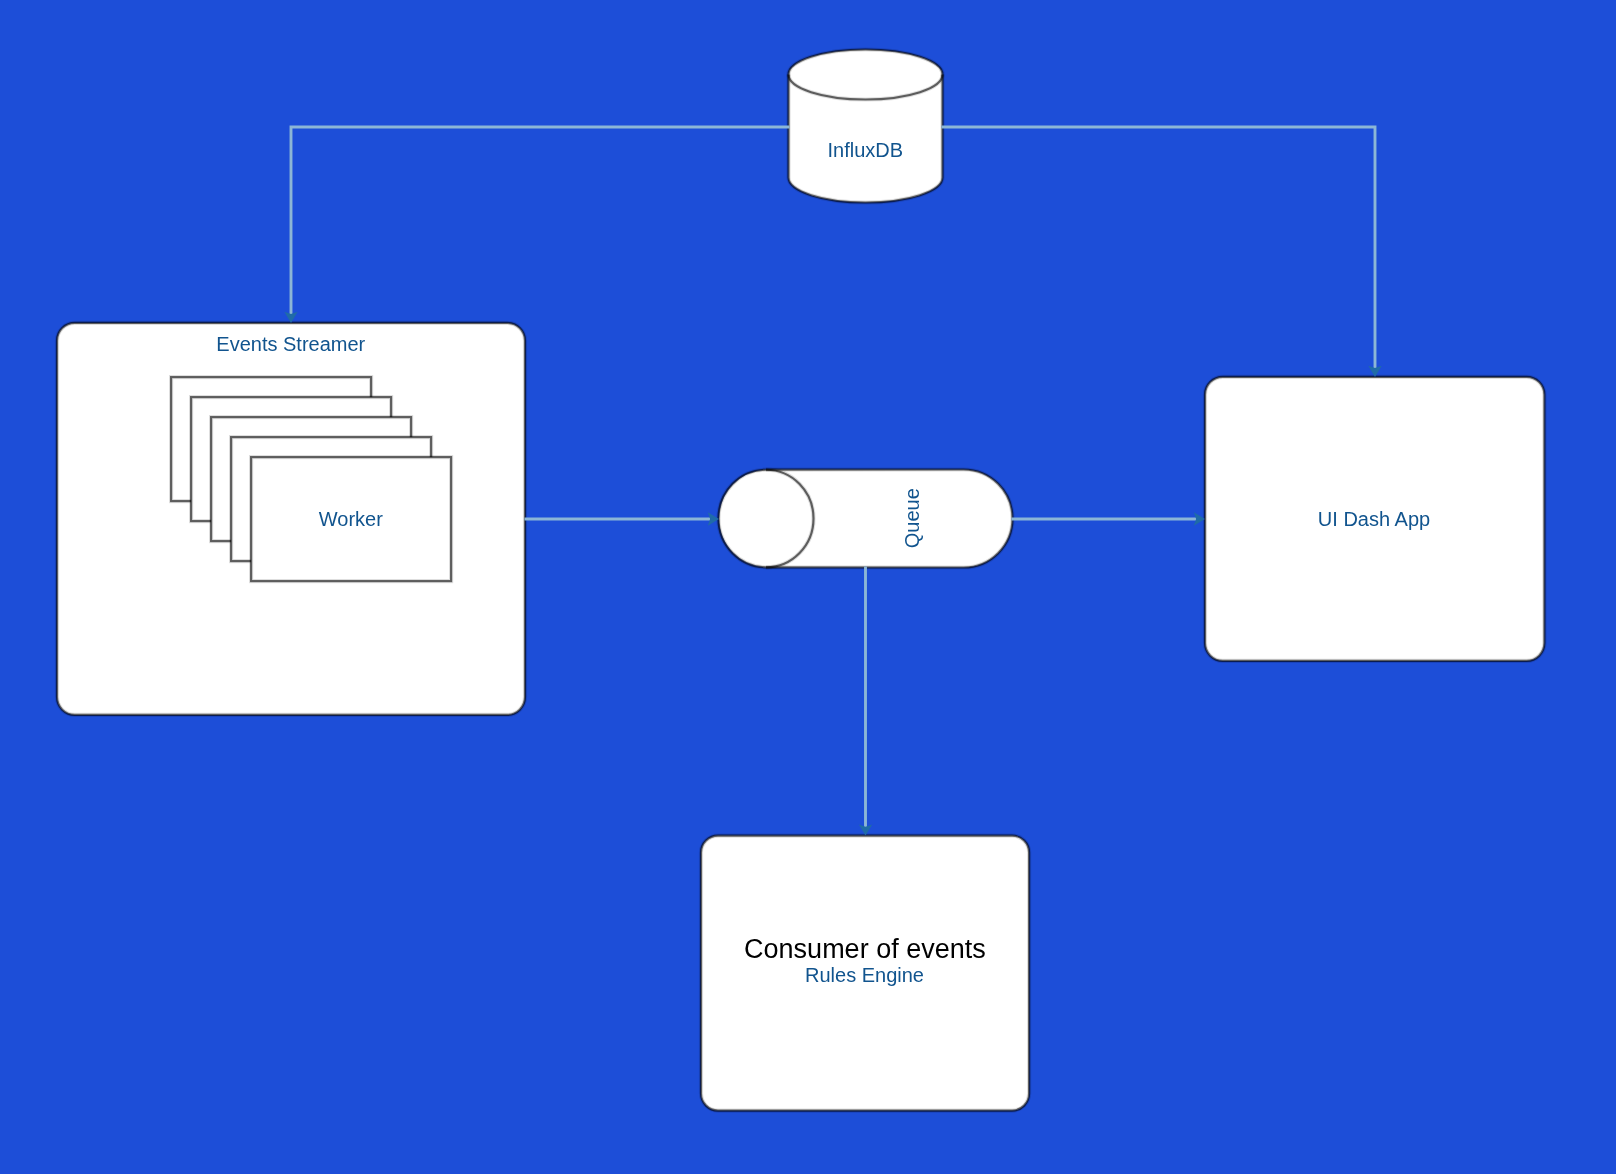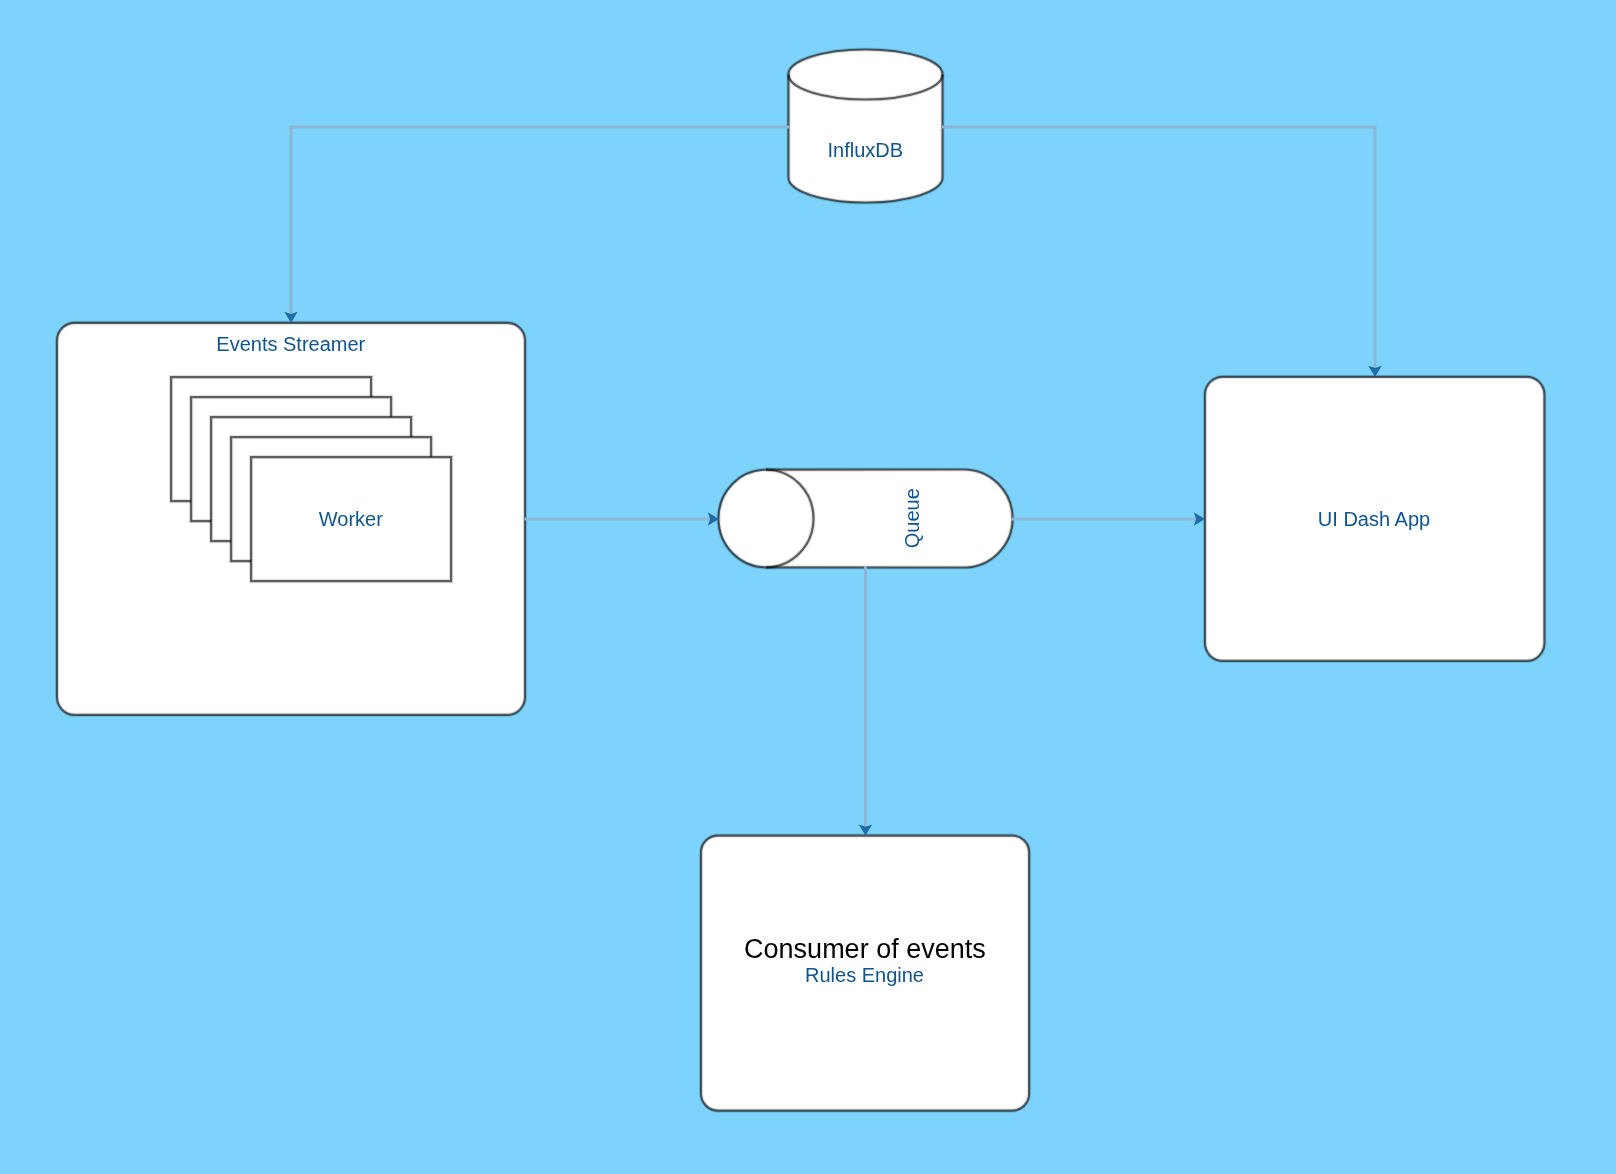--- a/index.html
+++ b/index.html
@@ -1,18 +1,18 @@
 <!DOCTYPE html>
 <html><head>
 <meta charset="utf-8">
 <title>Events Streaming Architecture Diagram</title>
 <style>
   html,body{margin:0;padding:0;background:#ffffff;}
   body{width:1616px;height:1174px;overflow:hidden;font-family:"Liberation Sans",sans-serif;}
-  #canvas{position:relative;width:1616px;height:1174px;background:#7dd3fc;}
+  #canvas{position:relative;width:1616px;height:1174px;background:#1d4ed8;}
   svg{display:block;}
   .shape-halo{fill:#ffffff;stroke:#000000;stroke-width:4.2;stroke-opacity:0.13;}
   .shape-core{fill:none;stroke:#000000;stroke-width:2.15;stroke-opacity:0.58;}
   .shape-fill{fill:#ffffff;stroke:none;}
   .nodelabel{fill:#11548E;font-family:"Liberation Sans",sans-serif;}
   .blacklabel{fill:#000000;font-family:"Liberation Sans",sans-serif;}
   .edge{fill:none;stroke:#8CB6D6;stroke-width:2.9;}
   .arrowhead{fill:#1F6BA8;stroke:none;}
 </style>
 </head>

